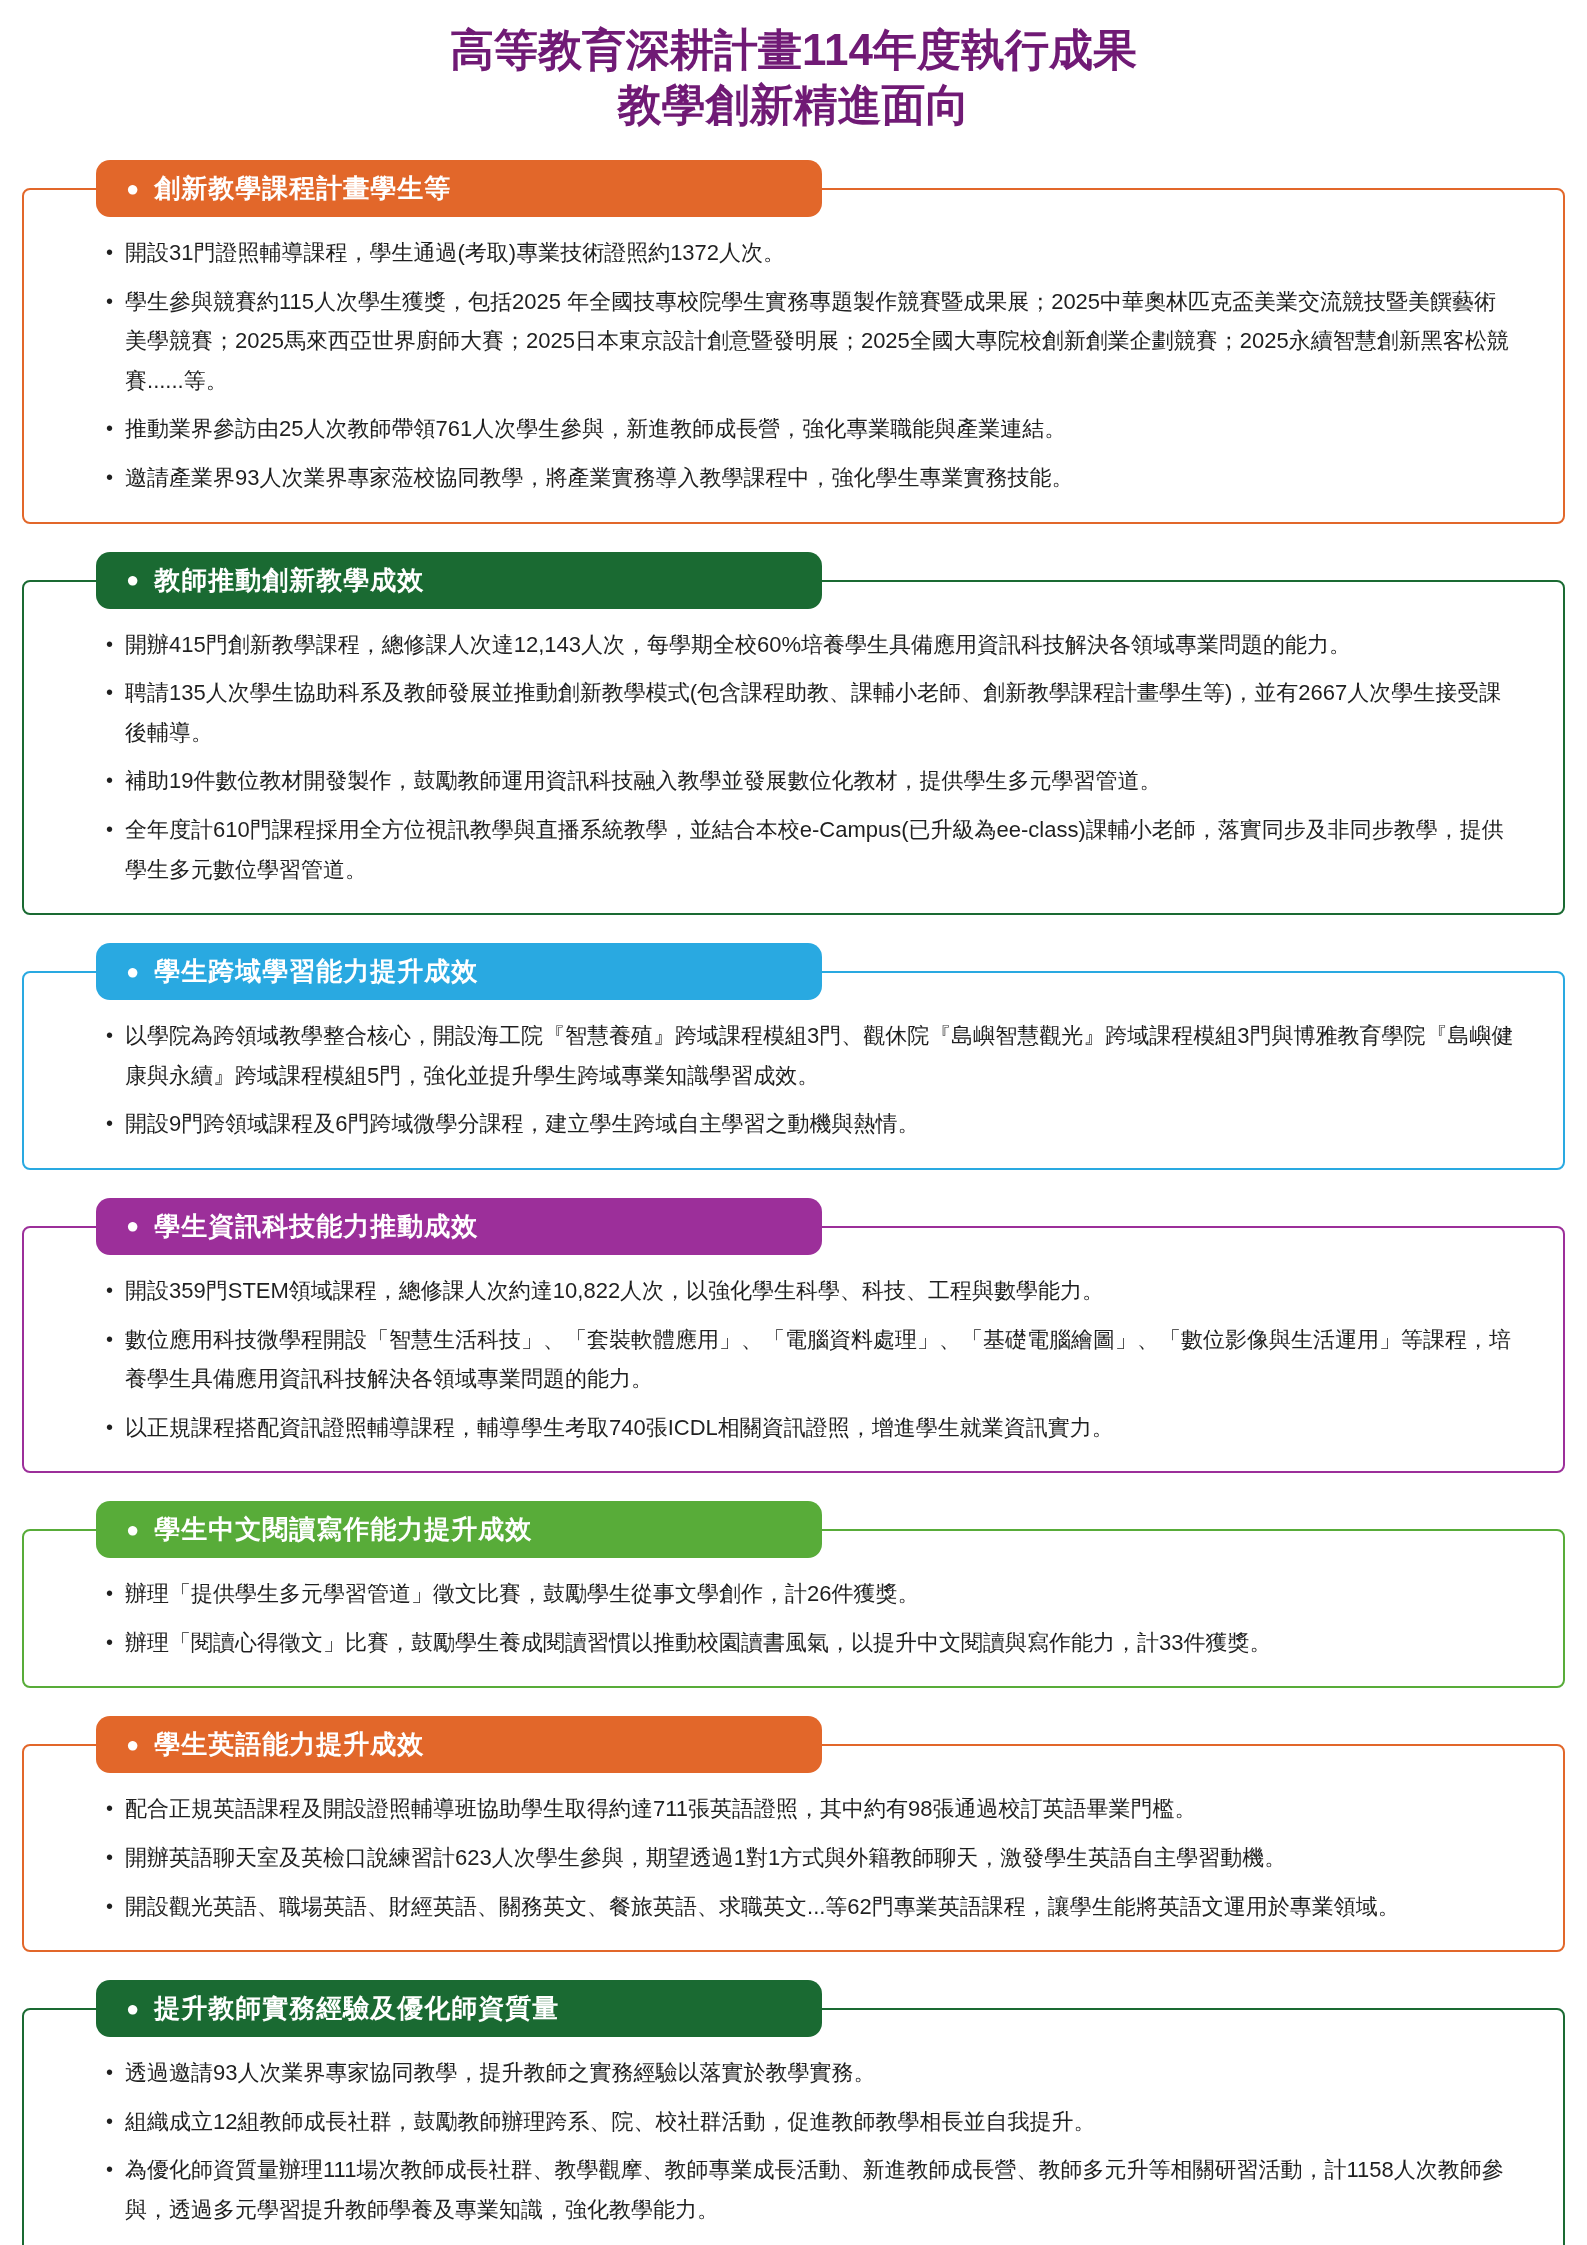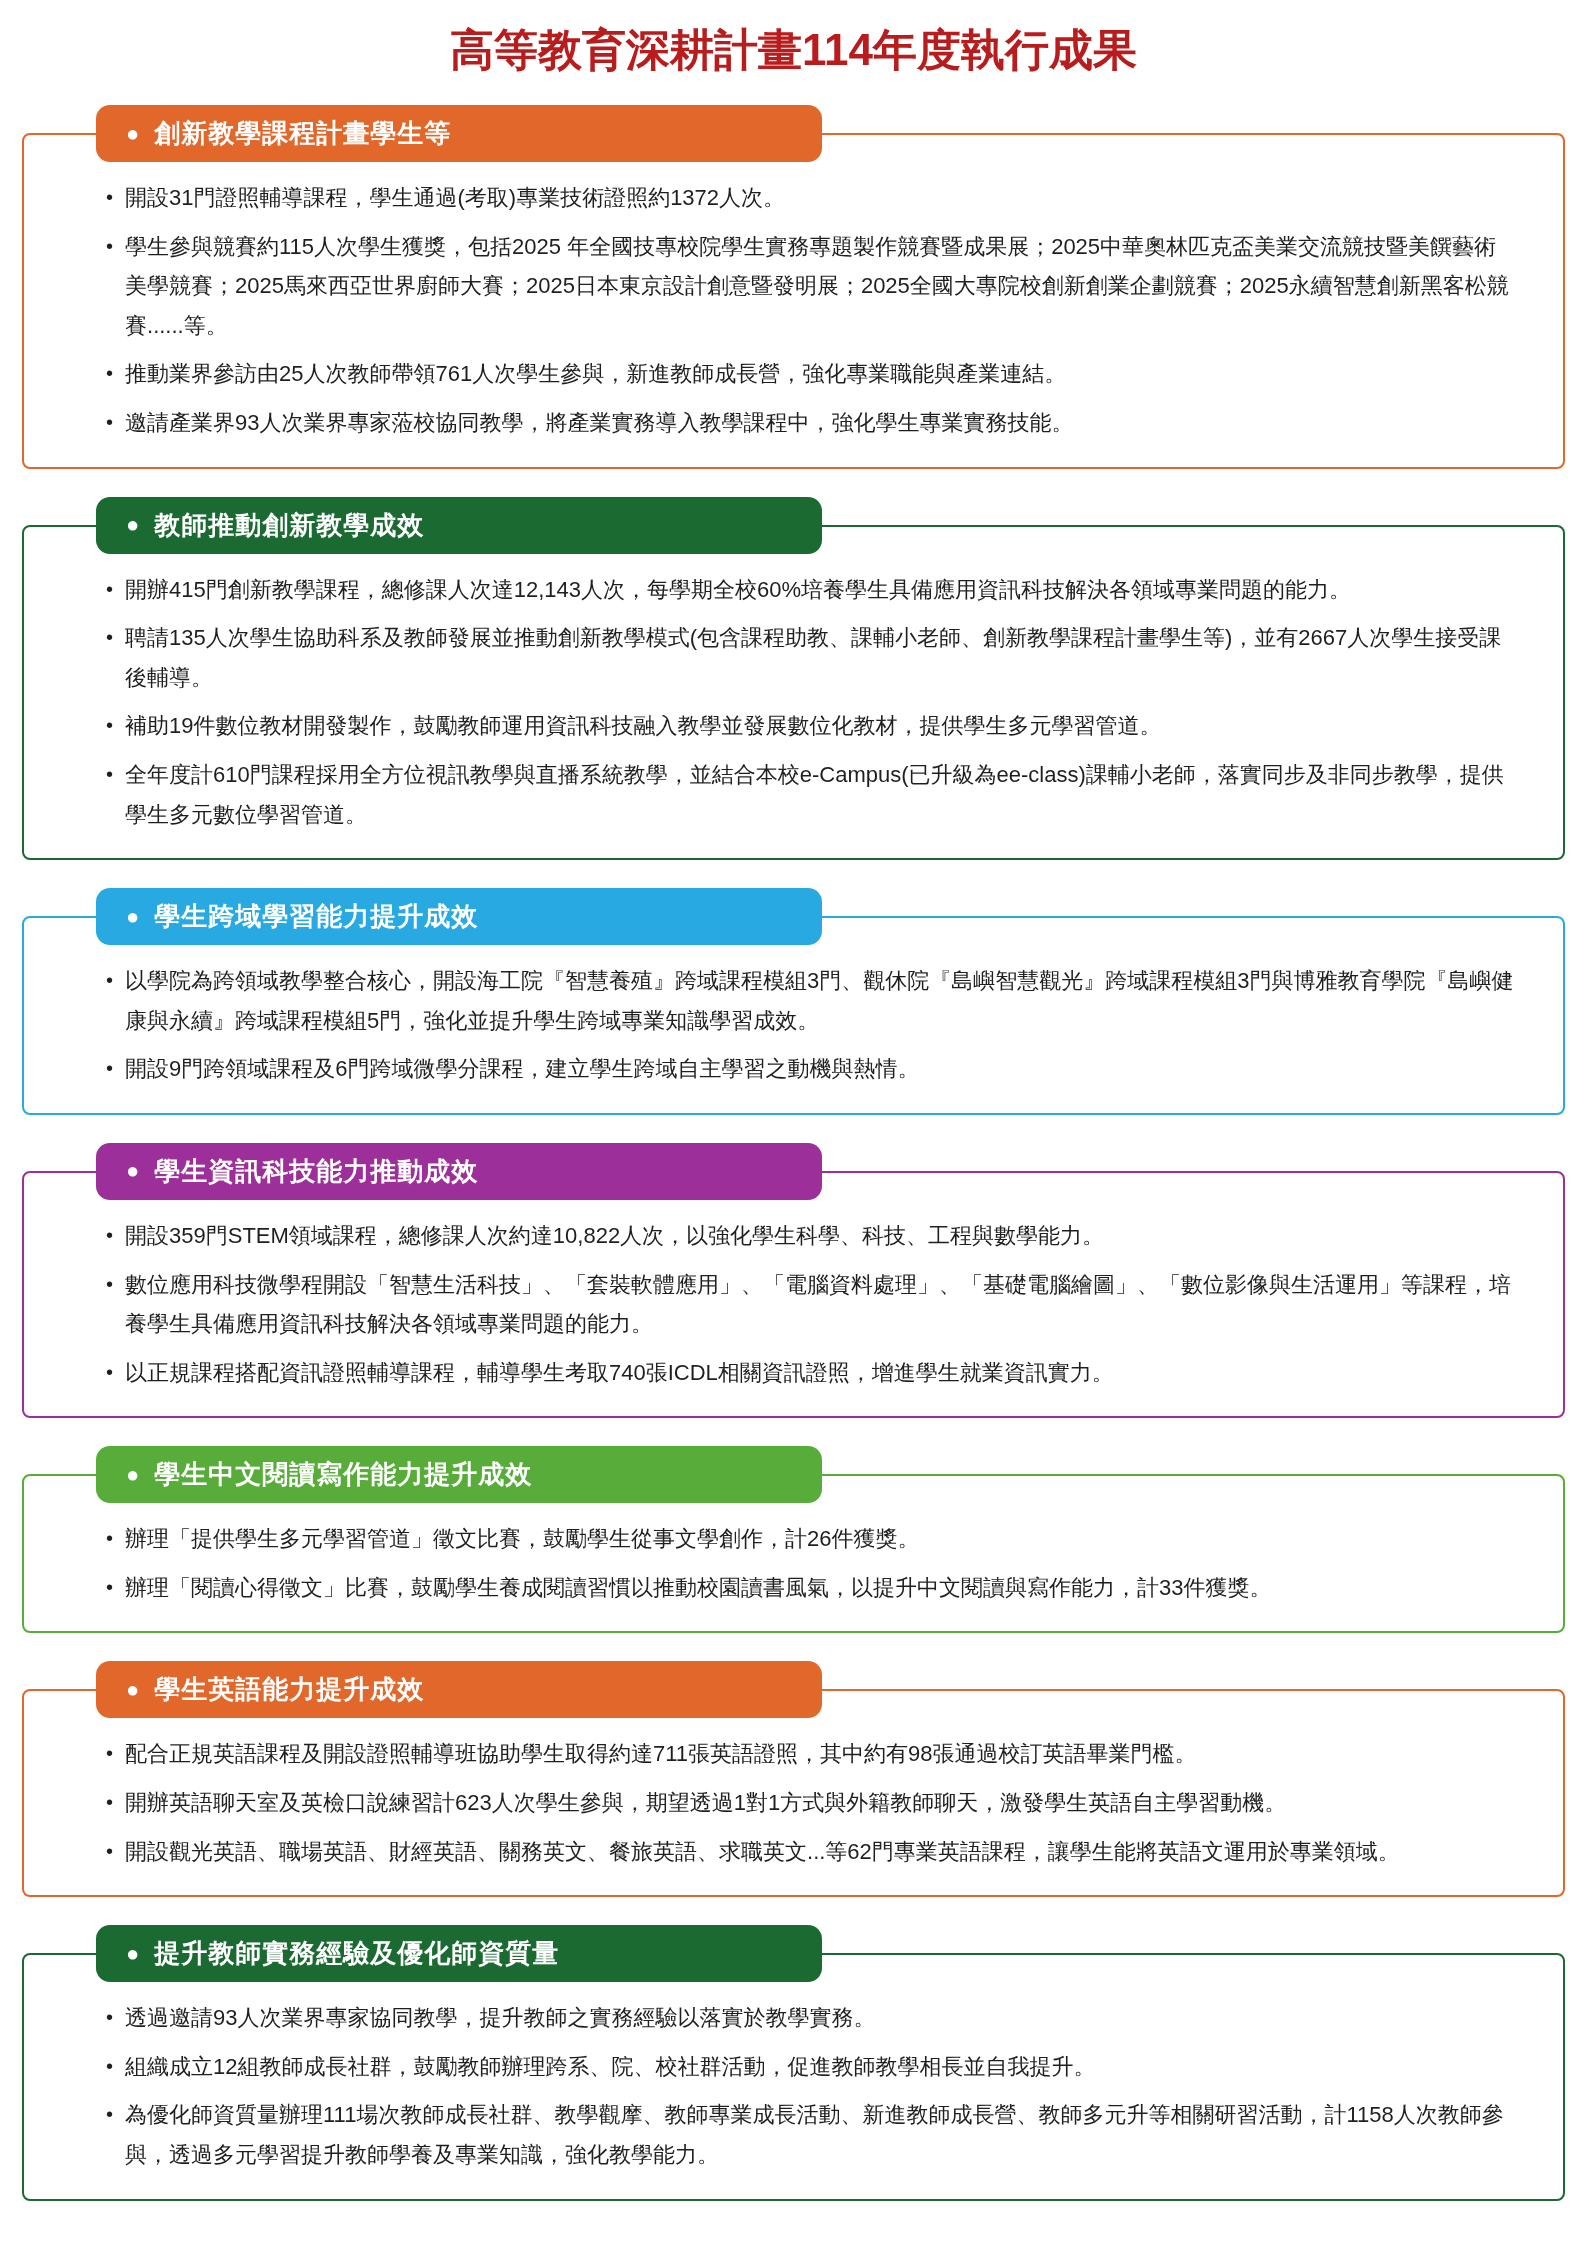--- a/index.html
+++ b/index.html
@@ -8,21 +8,21 @@
     min-height:2245px;
     font-family:"Liberation Sans", sans-serif;
     color:#222222;
     box-sizing:border-box;
   }
   .page{width:1587px;box-sizing:border-box;padding-bottom:20px;}
   .title-block{
     text-align:center;
     padding-top:22px;
     font-weight:bold;
-    color:#b91c1c;
+    color:#701a75;
     line-height:1.25;
   }
   .title-line{font-size:44px;font-weight:bold;}
   .section{
     margin:56px 22px 0 22px;
     border:2px solid #888888;
     border-radius:8px;
     box-sizing:border-box;
   }
   .section:first-of-type{margin-top:34px;}
@@ -68,20 +68,21 @@
   }
   .txt{flex:1 1 auto;}
 </style>
 </head>
 <body>
 
 <div class="page">
 
   <div class="title-block">
     <div class="title-line">高等教育深耕計畫114年度執行成果</div>
+    <div class="title-line">教學創新精進面向</div>
   </div>
 
   <div class="section" style="border-color: rgb(226, 103, 42);">
     <div class="hdr" style="background-color: rgb(226, 103, 42);">
       <span class="hdot">●</span>
       <span>創新教學課程計畫學生等</span>
     </div>
     <ul class="bullets">
       <li>
           <span class="dot">•</span>

